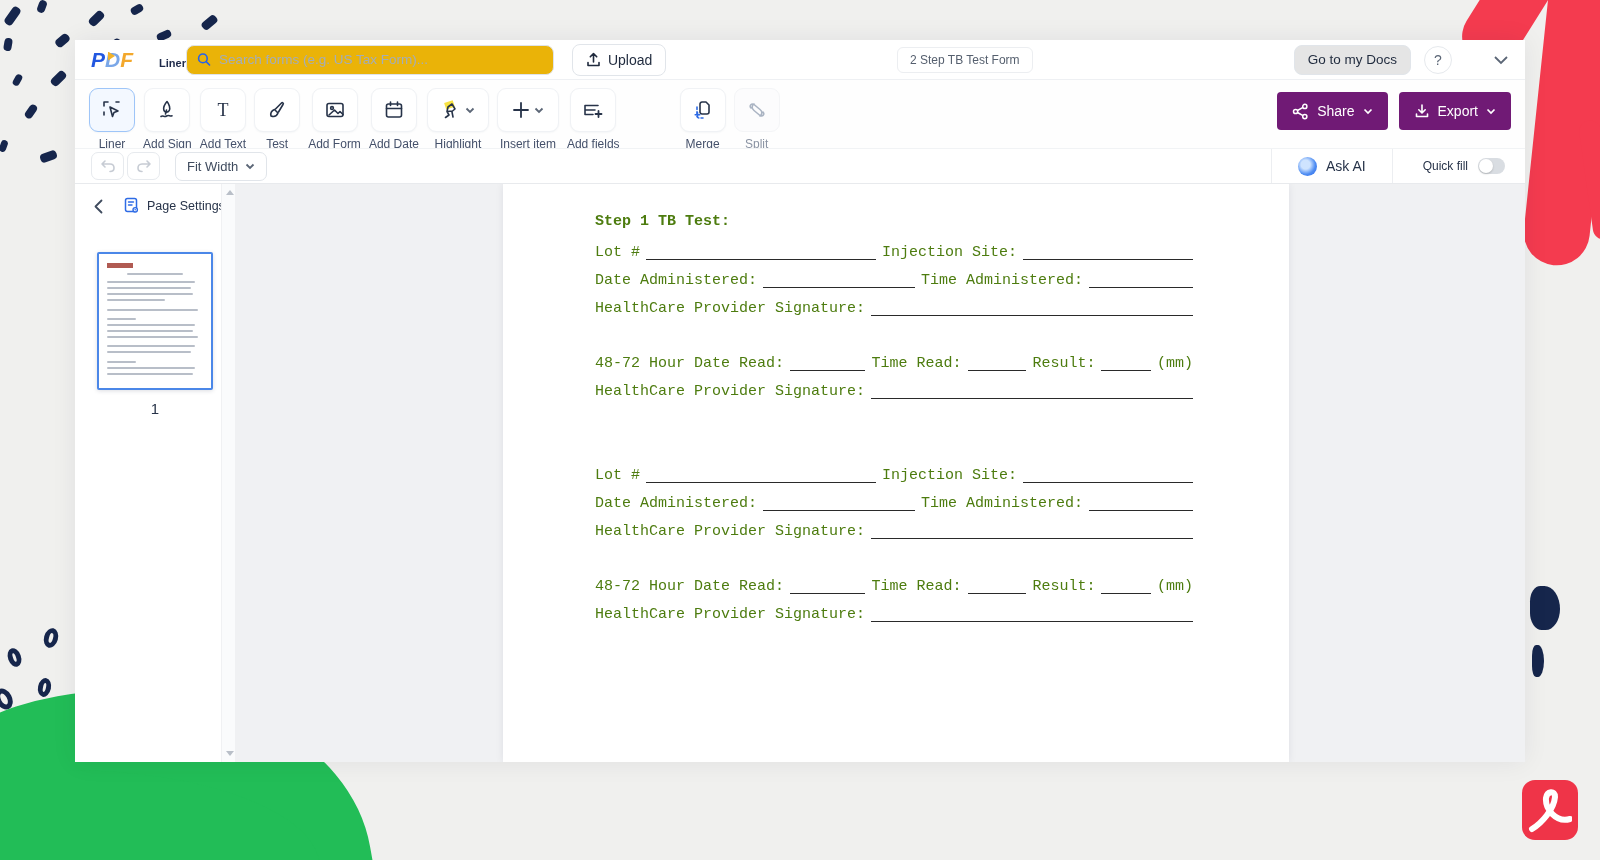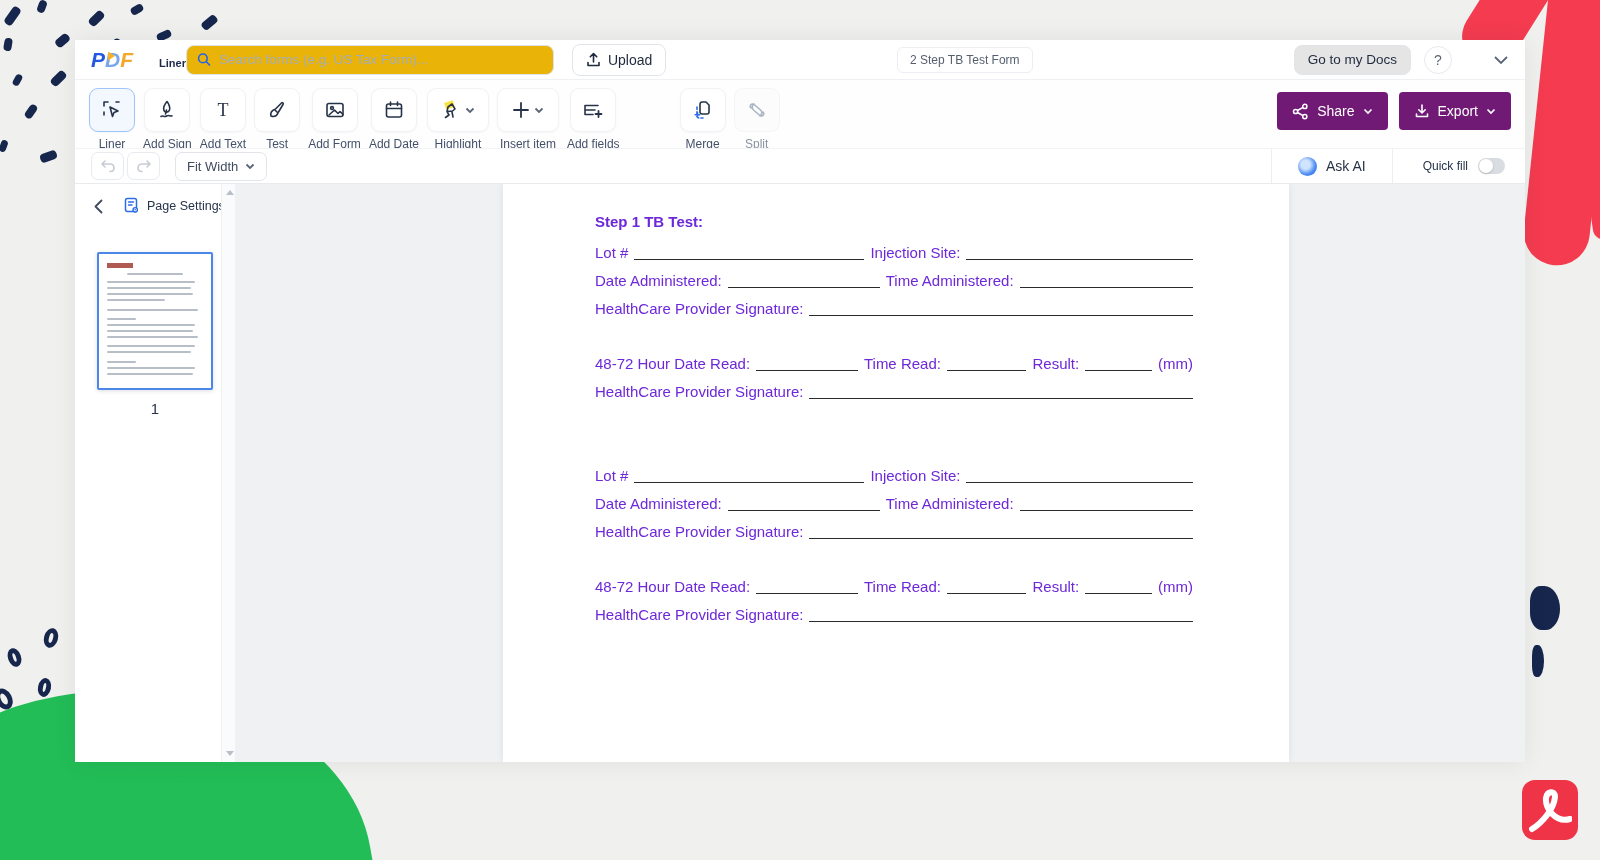--- a/index.html
+++ b/index.html
@@ -99,21 +99,21 @@
   .side-scroll { position:absolute; right:0; top:0; bottom:0; width:14px; background:#fafbfc;
     border-left:1px solid #f0f1f3; }
   .scroll-arrow { position:absolute; left:4px; width:0; height:0; border-left:4px solid transparent;
     border-right:4px solid transparent; }
   .scroll-arrow.up { top:6px; border-bottom:5px solid #b9bfc8; }
   .scroll-arrow.down { bottom:6px; border-top:5px solid #b9bfc8; }
 
   .canvas { flex:1; background:#f0f1f3; position:relative; overflow:hidden; }
   .page { position:absolute; left:268px; top:0; width:786px; height:578px; background:#fff;
     box-shadow:0 0 8px rgba(20,30,60,.08); padding:29px 96px 0 92px;
-    font-family:Liberation Sans, sans-serif; color:#6d28d9; font-size:15px; }
+    font-family:Liberation Mono, monospace; color:#4d7c0f; font-size:15px; }
   .drow { display:flex; align-items:flex-end; margin-bottom:13px; line-height:15px; }
   .drow .lbl { white-space:nowrap; }
   .ln { border-bottom:1px solid #2a2a2a; height:13px; margin:0 6px; }
   .ln.grow { flex:1; margin-right:0; }
   .sec-title { font-weight:bold; margin-bottom:15px; }
   .gap-lg { height:27px; }
   .gap-xl { height:56px; }
 </style>
 </head>
 <body>

